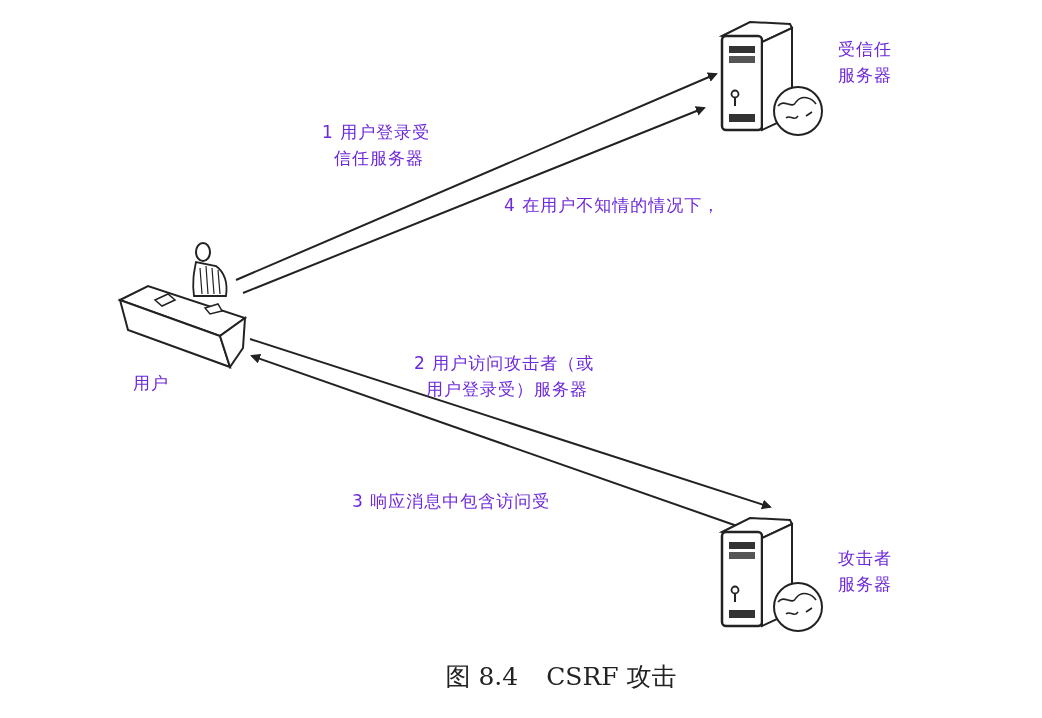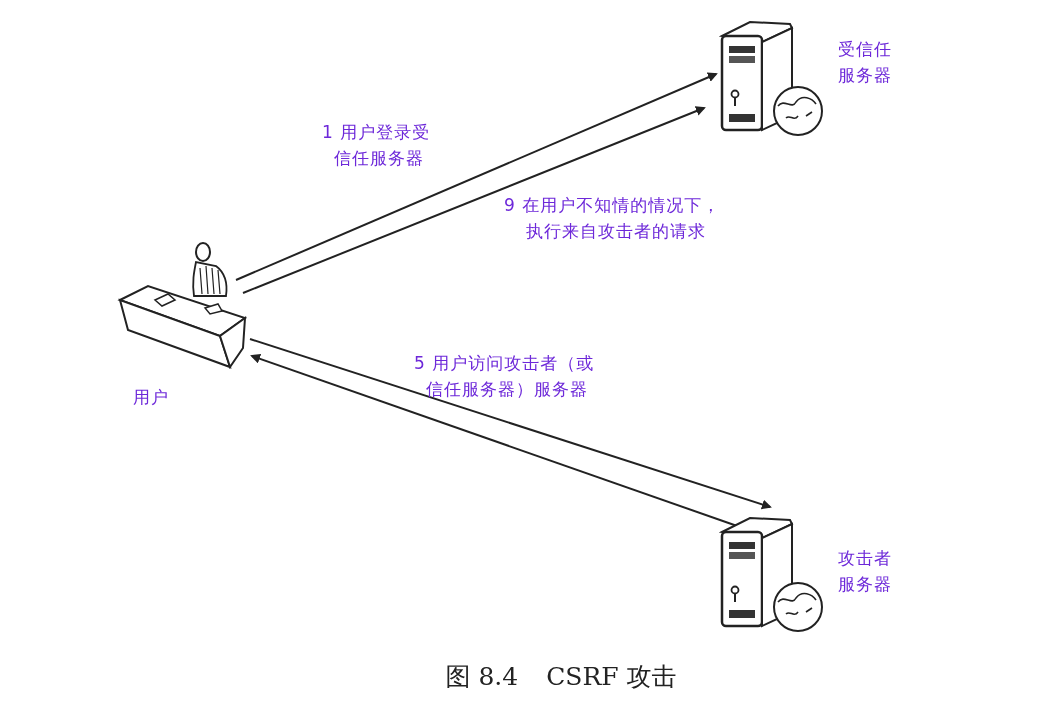--- a/index.html
+++ b/index.html
@@ -72,36 +72,36 @@
 <div class="label" style="left:838px; top:36px;">
   <span class="line">受信任</span>
   <span class="line">服务器</span>
 </div>
 
 <div class="label" style="left:838px; top:545px;text-align:right;">
   <span class="line">攻击者</span>
   <span class="line">服务器</span>
 </div>
 
-<div class="label" style="left:133px; top:384px;">用户</div>
+<div class="label" style="left:133px; top:372px;font-family:Liberation Mono, monospace;">用户</div>
 
 <div class="label" style="left:322px; top:119px;">
   <span class="line">1  用户登录受</span>
   <span class="line" style="padding-left:12px;">信任服务器</span>
 </div>
 
 <div class="label" style="left:504px; top:192px;">
-  <span class="line">9  在用户不知情的情况下，</span>
-  <span class="line" style="padding-left:22px;">执行来自攻击者的请求</span>
+  <span class="line">4  在用户不知情的情况下，</span>
 </div>
 
 <div class="label" style="left:414px; top:350px;">
-  <span class="line">5  用户访问攻击者（或</span>
-  <span class="line" style="padding-left:12px;">信任服务器）服务器</span>
+  <span class="line">2  用户访问攻击者（或</span>
+  <span class="line" style="padding-left:12px;">用户登录受）服务器</span>
 </div>
 
 <div class="label" style="left:352px; top:488px;">
+  <span class="line">3  响应消息中包含访问受</span>
 </div>
 
 <div class="caption">
   <span>图 8.4</span>
   <span>CSRF 攻击</span>
 </div>
 
 </body></html>

